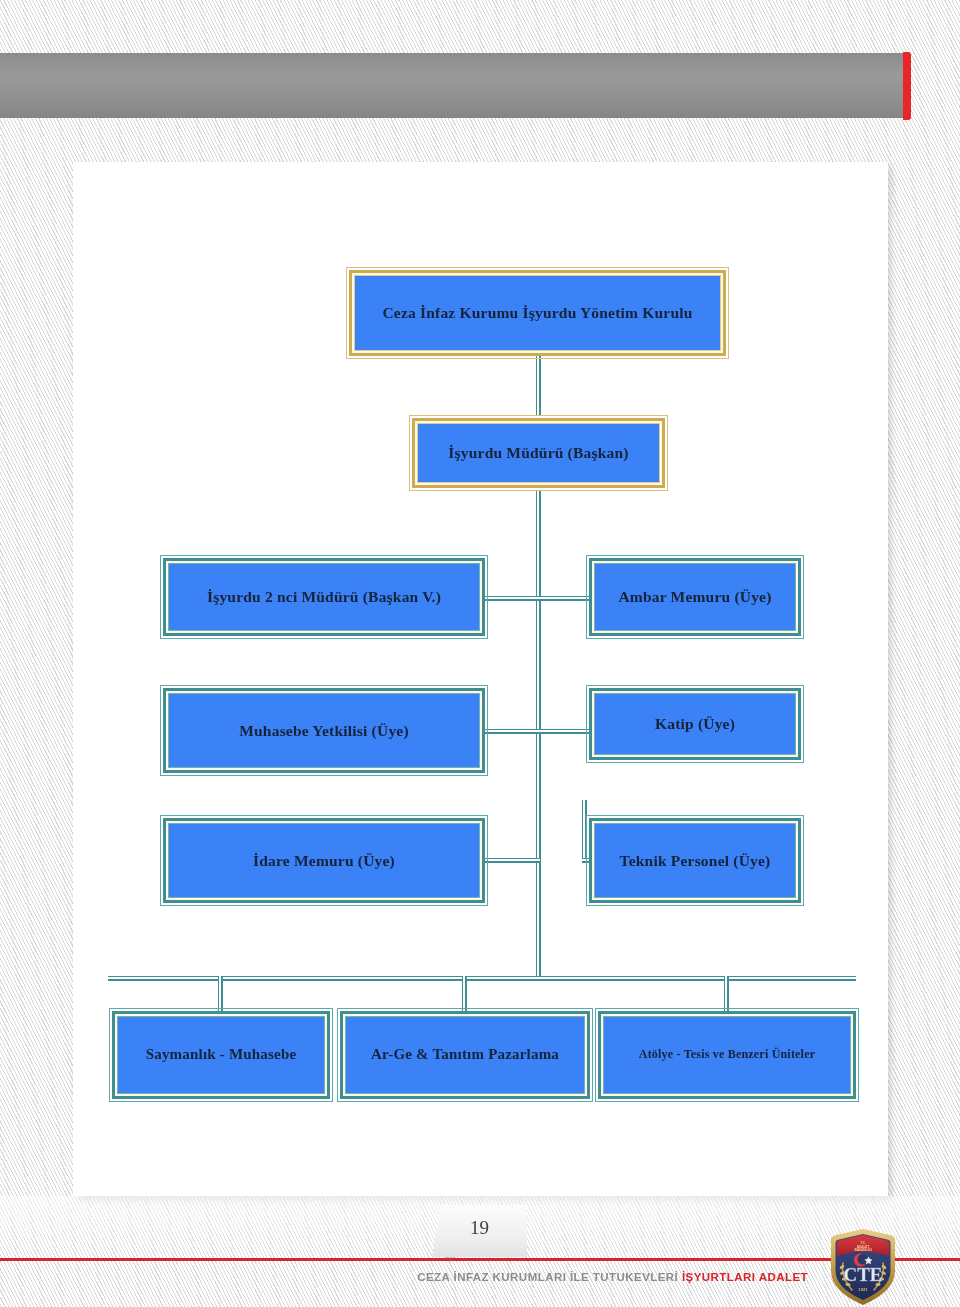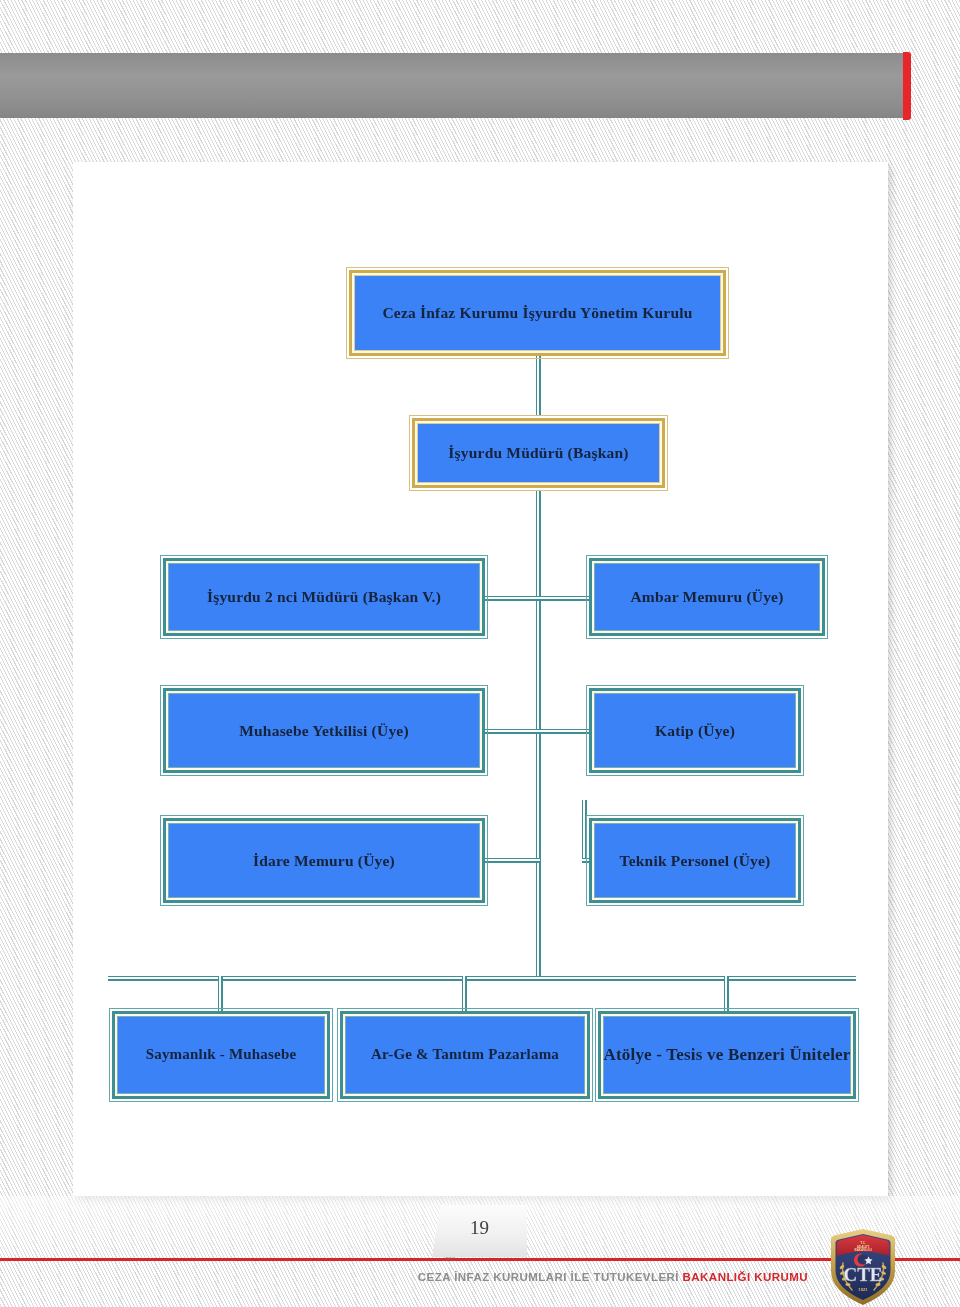--- a/index.html
+++ b/index.html
@@ -215,63 +215,63 @@
   </div>
 
   <div class="node gold" style="left:412px; top:418px; width:253px; height:70px;">
     <span>İşyurdu Müdürü (Başkan)</span>
   </div>
 
   <div class="node teal" style="left:163px; top:558px; width:322px; height:78px;">
     <span>İşyurdu 2 nci Müdürü (Başkan V.)</span>
   </div>
 
-  <div class="node teal" style="left:589px; top:558px; width:236px; height:78px;">
+  <div class="node teal" style="left:589px; top:558px; width:212px; height:78px;">
     <span>Ambar Memuru (Üye)</span>
   </div>
 
   <div class="node teal" style="left:163px; top:688px; width:322px; height:85px;">
     <span>Muhasebe Yetkilisi (Üye)</span>
   </div>
 
-  <div class="node teal" style="left:589px; top:688px; width:212px; height:85px;justify-content:center;">
+  <div class="node teal" style="left:589px; top:688px; width:212px; height:72px;justify-content:center;">
     <span>Katip (Üye)</span>
   </div>
 
   <div class="node teal" style="left:163px; top:818px; width:322px; height:85px;">
     <span>İdare Memuru (Üye)</span>
   </div>
 
   <div class="node teal" style="left:589px; top:818px; width:212px; height:85px;">
     <span>Teknik Personel (Üye)</span>
   </div>
 
   <div class="node teal" style="left:112px; top:1011px; width:218px; height:88px; font-size:15px;">
     <span>Saymanlık - Muhasebe</span>
   </div>
 
   <div class="node teal" style="left:340px; top:1011px; width:250px; height:88px; font-size:15px;justify-content:center;">
     <span>Ar-Ge &amp; Tanıtım Pazarlama</span>
   </div>
 
-  <div class="node teal" style="left:598px; top:1011px; width:258px; height:88px; font-size:17px;">
+  <div class="node teal" style="left:598px; top:1011px; width:258px; height:88px; font-size:12px;">
     <span>Atölye - Tesis ve  Benzeri Üniteler</span>
   </div>
 
 </div>
 
 <div class="footer-fade"></div>
 <div class="footer-red-line"></div>
 
 <div class="page-tab"></div>
 <div class="page-number">19</div>
 
 <div class="footer-text">
   <span>CEZA İNFAZ KURUMLARI İLE TUTUKEVLERİ</span>
-  <span class="accent">BAKANLIĞI KURUMU</span>
+  <span class="accent">İŞYURTLARI ADALET</span>
 </div>
 
 <svg class="logo" viewBox="0 0 82 80">
   <defs>
     <linearGradient id="goldg" x1="0" y1="0" x2="0" y2="1">
       <stop offset="0%" stop-color="#e8cf86"></stop>
       <stop offset="45%" stop-color="#c6a24a"></stop>
       <stop offset="100%" stop-color="#8d6c26"></stop>
     </linearGradient>
     <linearGradient id="navyg" x1="0" y1="0" x2="0" y2="1">

